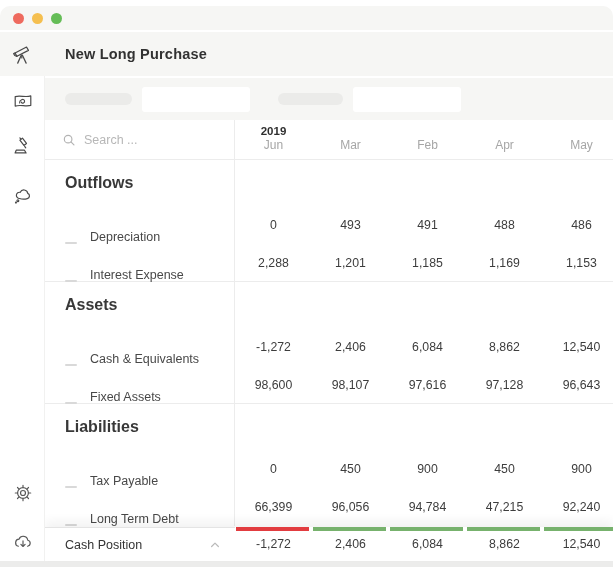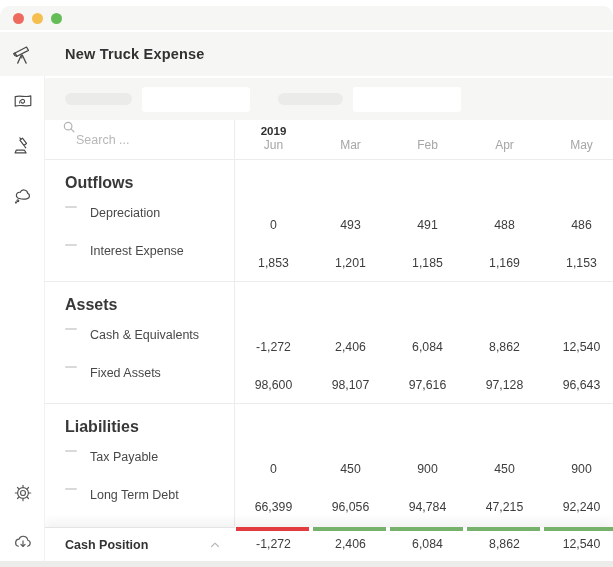--- a/index.html
+++ b/index.html
@@ -35,51 +35,51 @@
     display:flex; align-items:center; }
   .pill { height:12px; border-radius:6px; background:#ebebe9; flex:none; }
   .pill1 { width:67px; margin-left:20px; }
   .pill2 { width:65px; margin-left:28px; }
   .tool-input { width:108px; height:25px; margin-left:10px; border:none; outline:none;
     background:#ffffff; border-radius:3px; flex:none; font-size:12px; padding:0 8px; color:#444; }
 
   
   .thead { height:40px; flex:none; display:flex; border-bottom:1px solid #ececec; }
   .label-panel { width:190px; flex:none; border-right:1px solid #ececec; }
-  .thead .label-panel { display:flex; padding-left:17px; }
+  .thead .label-panel { display:flex; align-items:center; padding-left:17px; gap:8px; }
   .search-input { border:none; outline:none; background:transparent; font-size:12.5px;
     color:#6b6b6b; width:130px; }
   .search-input::placeholder { color:#b7b7b7; }
   .col { width:77px; flex:none; display:flex; flex-direction:column;
     justify-content:flex-end; align-items:center; padding-bottom:7px; }
   .col .year { font-size:11.5px; font-weight:700; color:#2f2f2f; line-height:13px; }
   .col .month { font-size:12px; color:#a6a6a6; line-height:14px; }
 
   
   .tbody { flex:1; display:flex; flex-direction:column; overflow:hidden; }
   .section { height:122px; flex:none; border-bottom:1px solid #ececec;
     display:flex; flex-direction:column; }
   .section:last-child { border-bottom:none; }
   .title-row { height:46px; flex:none; display:flex; }
   .title-row .label-panel { display:flex; align-items:center; padding-left:20px; }
   .section-title { font-size:16px; font-weight:700; color:#383838; }
   .data-row { height:38px; flex:none; display:flex; }
-  .data-row .label-panel { display:flex; align-items:flex-start; padding-left:20px; cursor:pointer; }
+  .data-row .label-panel { display:flex; align-items:flex-end; padding-left:20px; cursor:pointer; }
   .dash { width:12px; height:2px; border-radius:1px; background:#d9d9d9; flex:none; }
   .row-label { font-size:12.5px; color:#484848; margin-left:13px; }
   .cell { width:77px; flex:none; display:flex; align-items:center; justify-content:center;
     font-size:12.3px; color:#3d3d3d; }
 
   
   .footer { height:34px; flex:none; display:flex; position:relative;
     box-shadow:0 -6px 10px rgba(0,0,0,0.05); background:#fff; }
   .footer .label-panel { border-right:none; border-top:1px solid #e4e4e4;
     display:flex; align-items:center; justify-content:space-between;
     padding-left:20px; padding-right:14px; }
-  .footer-label { font-size:12.5px; font-weight:700; color:#333; }
+  .footer-label { font-size:12.5px; font-weight:400; color:#333; }
   .fcell { width:77px; flex:none; position:relative; display:flex;
     align-items:center; justify-content:center; font-size:12.3px; color:#3d3d3d; }
   .bar { position:absolute; top:0; left:1px; right:3px; height:4px; }
 
   .bottom-strip { height:6px; flex:none; background:#ececeb; }
   .bottom-strip-full { position:absolute; left:0; bottom:0; width:45px; height:6px; background:#ececeb; }
 
   svg.icn { display:block; }
 </style>
 </head>
@@ -96,21 +96,21 @@
   <div class="header-band">
     <div class="header-side">
       <svg class="icn" width="23" height="23" viewBox="0 0 24 24" fill="none" stroke="#4a4a4a" stroke-width="1.3" stroke-linecap="round" stroke-linejoin="round">
         <path d="M4.2 10.4 L16.2 4.2 L18.2 7.7 L6.2 13.9 Z"></path>
         <path d="M4.2 10.4 L2.8 11.1 L3.9 13 L6.2 13.9"></path>
         <path d="M10.8 12.6 L7 21"></path>
         <path d="M11.8 12.6 L15.8 21"></path>
         <path d="M11.3 12.8 L11.3 15.6"></path>
       </svg>
     </div>
-    <div class="page-title">New Truck Expense</div>
+    <div class="page-title">New Long Purchase</div>
   </div>
 
   <div class="body">
 
     <div class="sidebar">
       <div class="side-icon" style="top:13px">
         <svg class="icn" width="22" height="22" viewBox="0 0 24 24" fill="none" stroke="#4a4a4a" stroke-width="1.3" stroke-linecap="round" stroke-linejoin="round">
           <path d="M3.5 7.2 C9 5.6 15 8.4 20.5 6.4 L20.5 16.8 C15 18.4 9 15.6 3.5 17.6 Z"></path>
           <path d="M8.3 14.2 C8 10.6 12.6 9 13.6 11.6 C14.5 14 11 15.6 10.2 13.2"></path>
         </svg>
@@ -198,21 +198,21 @@
             <div class="cell">493</div>
             <div class="cell">491</div>
             <div class="cell">488</div>
             <div class="cell">486</div>
           </div>
           <div class="data-row">
             <div class="label-panel">
               <span class="dash"></span>
               <span class="row-label">Interest Expense</span>
             </div>
-            <div class="cell">1,853</div>
+            <div class="cell">2,288</div>
             <div class="cell">1,201</div>
             <div class="cell">1,185</div>
             <div class="cell">1,169</div>
             <div class="cell">1,153</div>
           </div>
         </div>
 
         <div class="section">
           <div class="title-row">
             <div class="label-panel">

